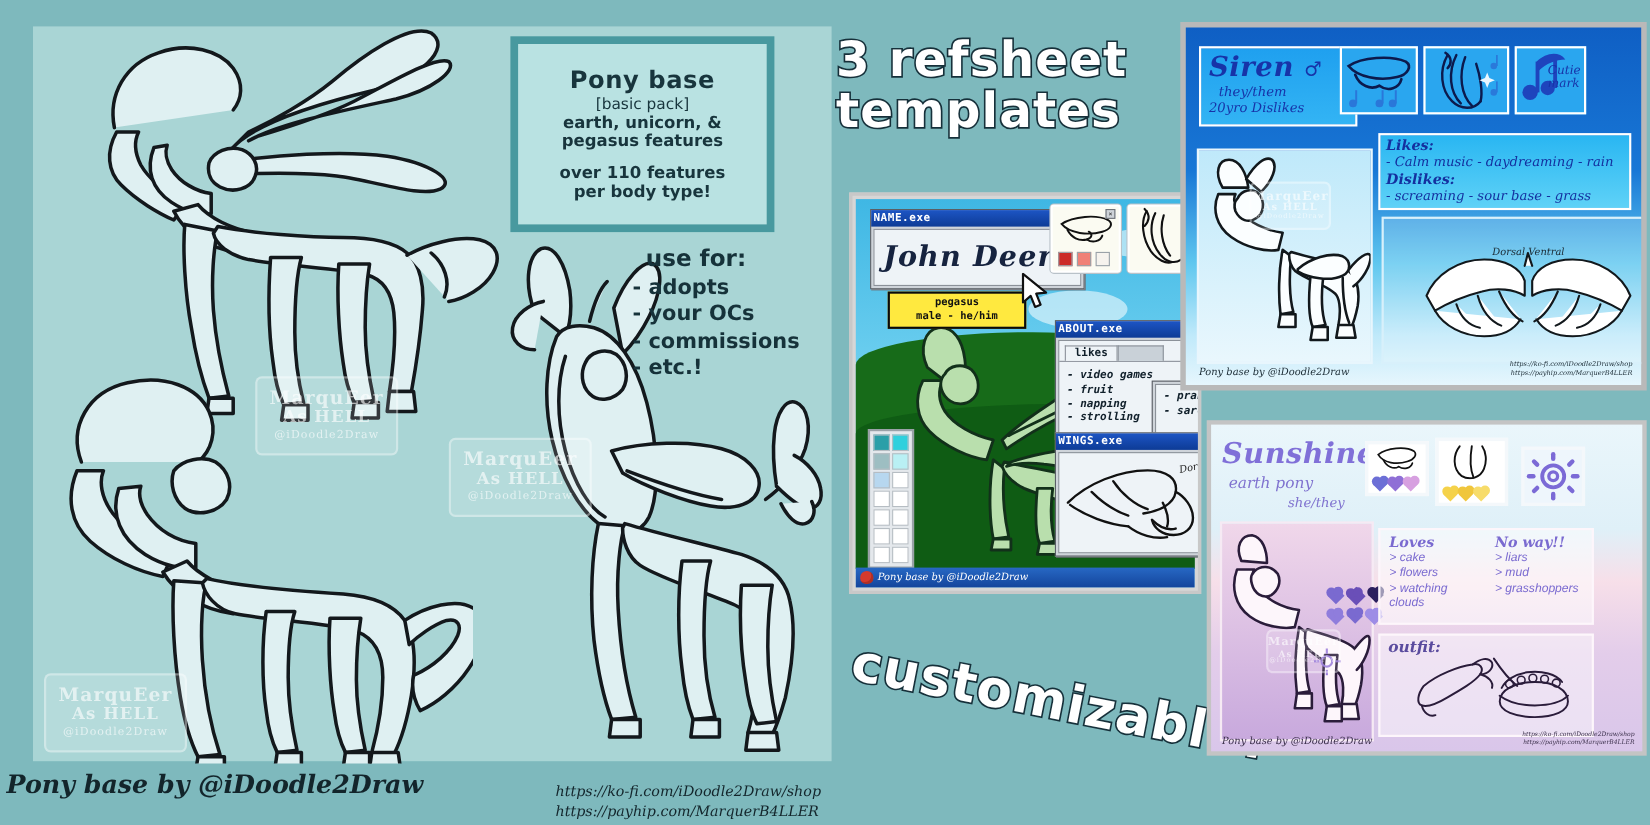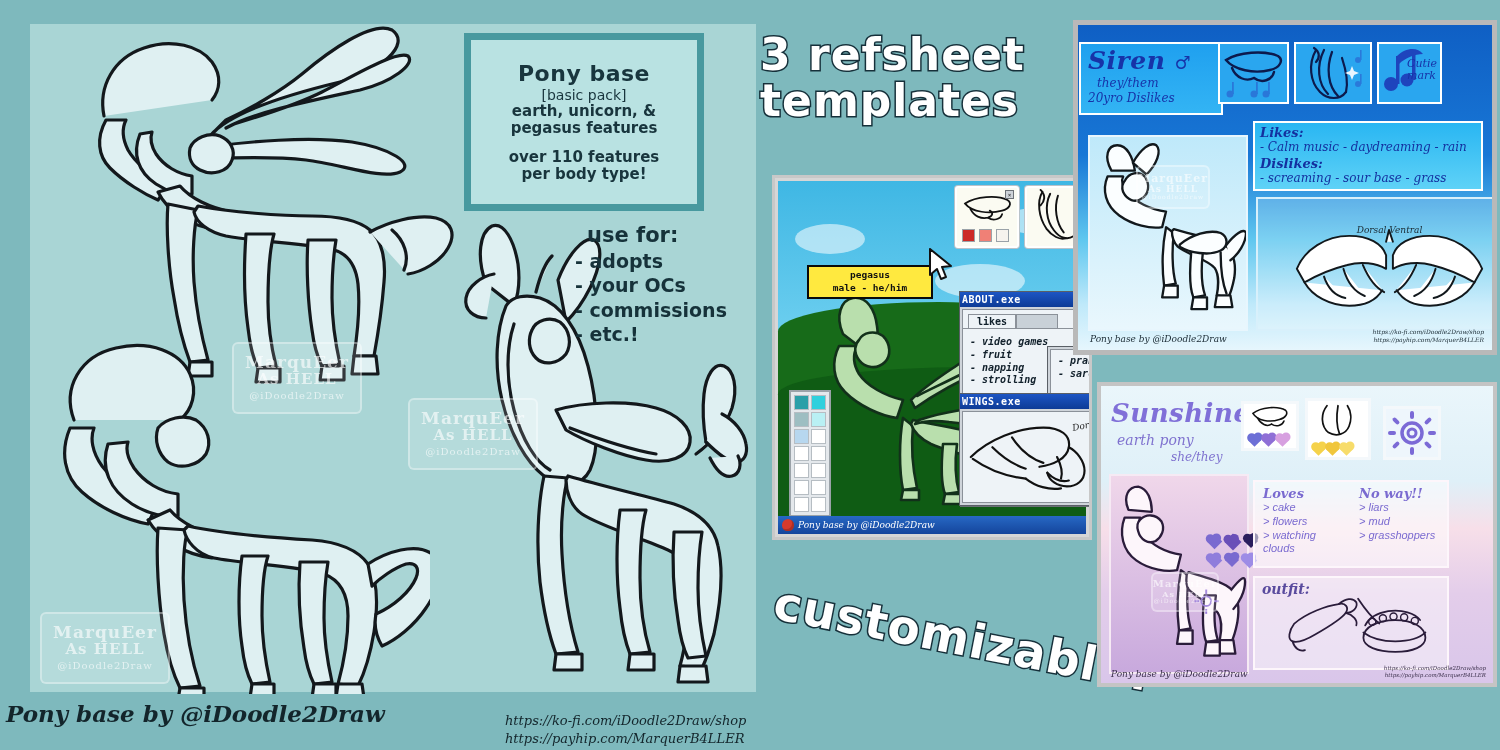--- a/index.html
+++ b/index.html
@@ -172,21 +172,21 @@
   
   #siren{
     position:absolute; left:1073px; top:20px; width:424px; height:335px;
     background:#b9b9b9; padding:5px;
   }
   #siren-inner{
     width:100%; height:100%; position:relative; overflow:hidden;
     background:linear-gradient(180deg,#0f5fc4 0%,#1877d6 40%,#5fc7ef 66%,#bfe9fa 86%,#e6f6fd 100%);
   }
   .sp{ position:absolute; background:#2aa6ef; border:2px solid #ffffff;}
-  #sp-name{ left:1px; top:17px; width:144px; height:73px;
+  #sp-name{ left:12px; top:17px; width:144px; height:73px;
     background:linear-gradient(#1fa0ef,#33b4f4);}
   #sp-name .nm{ color:#1733a8; font-family:"DejaVu Serif", serif; font-weight:bold; font-style:italic;
     font-size:25px; margin:2px 0 0 7px; letter-spacing:.5px;}
   #sp-name .pr{ color:#1733a8; font-family:"DejaVu Serif", serif; font-style:italic; font-size:12px;
     margin:1px 0 0 16px;}
   #sp-name .ag{ color:#1733a8; font-family:"DejaVu Serif", serif; font-style:italic; font-size:12px;
     margin:1px 0 0 7px;}
   #sp-mouth{ left:140px; top:17px; width:71px; height:62px;}
   #sp-tail{ left:216px; top:17px; width:78px; height:62px;}
   #sp-cm{ left:299px; top:17px; width:65px; height:62px;}
@@ -379,20 +379,32 @@
       <path d="M124 158 C122 180 122 198 126 208 L140 206 C136 192 136 174 138 158 Z"></path>
       <path d="M126 208 L142 208 L142 218 L124 218 Z"></path>
       <path d="M156 166 C154 186 156 200 160 208 L174 206 C170 194 168 180 170 168 Z"></path>
       <path d="M96 122 C116 108 146 92 168 82 C184 74 196 60 188 54 C178 50 152 70 134 82 C116 94 100 106 92 114 Z"></path>
       <path d="M100 134 C124 126 158 120 178 122 C192 124 198 134 190 140 C180 146 152 138 130 136 C114 134 102 136 96 138 Z"></path>
       <path d="M98 110 C118 100 148 86 166 76"></path>
       <path d="M178 166 C186 158 198 152 204 158 C208 164 202 174 194 180 C188 184 182 186 178 186"></path>
     </g>
   </svg>
 
+  <div class="w98" id="w-name">
+    <div class="tbar">
+      <span class="ttl">NAME.exe</span>
+      <span class="btns">
+        <span class="tb-btn">_</span>
+        <span class="tb-btn close">X</span>
+      </span>
+    </div>
+    <div class="body">
+      <span id="name-value">John Deer</span>
+    </div>
+  </div>
 
   <div id="tag-type" style="white-space:pre-line">pegasus
 male - he/him</div>
 
   <svg id="cursor" viewBox="0 0 26 34">
     <path d="M2 1 L2 27 L9 21 L13 31 L18 29 L14 19 L23 18 Z" fill="#ffffff" stroke="#111" stroke-width="2" stroke-linejoin="round"></path>
   </svg>
 
   <div class="bubble" id="bub-mouth">
     <div class="mini-x">×</div>

